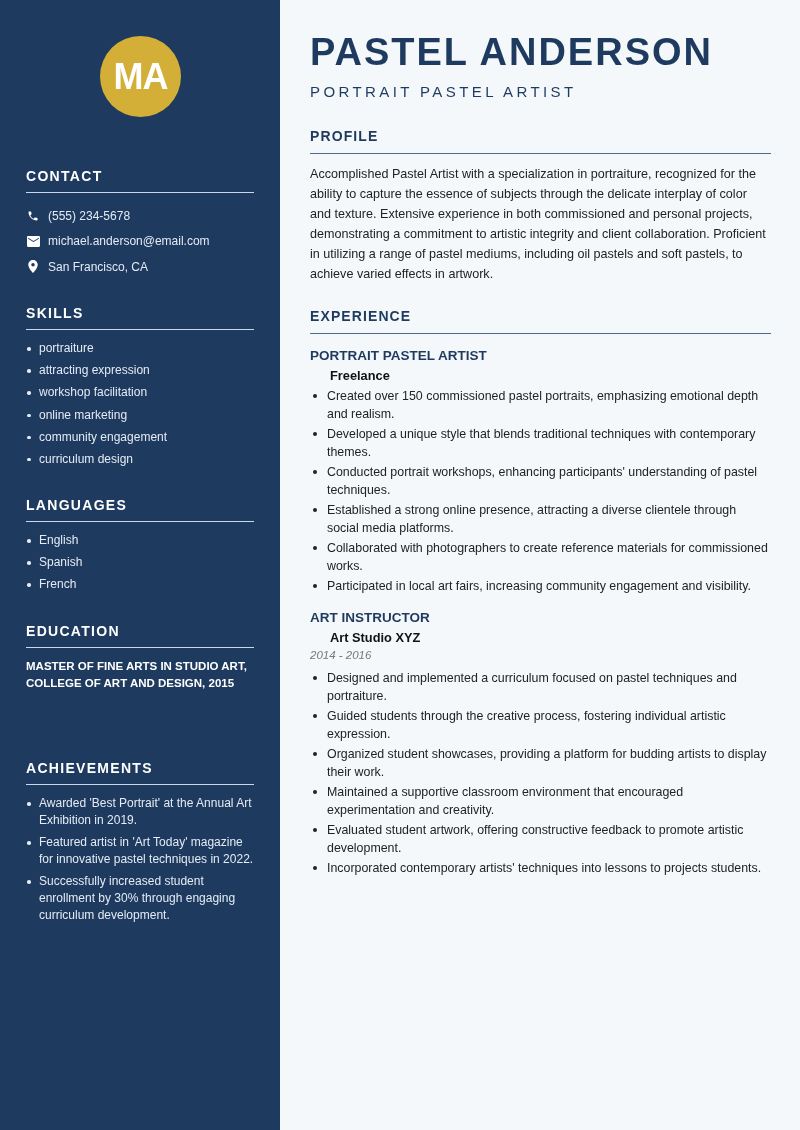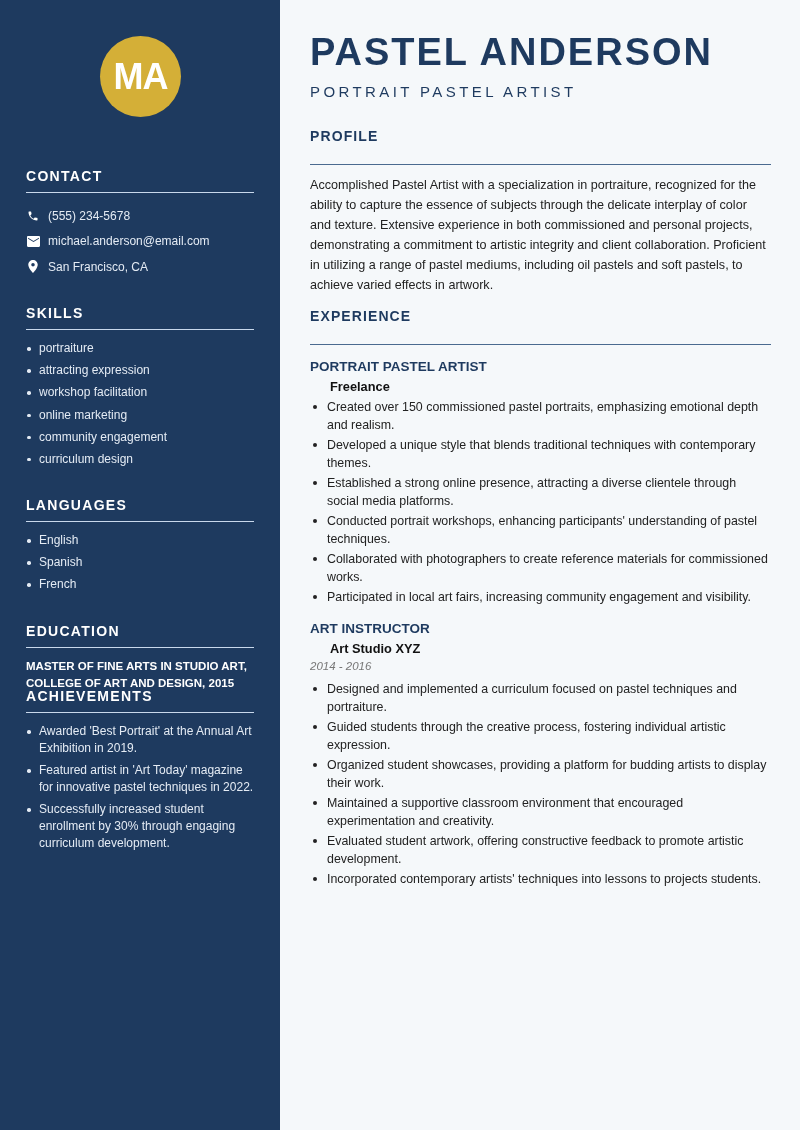--- a/index.html
+++ b/index.html
@@ -98,21 +98,21 @@
       letter-spacing: 3.4px;
       color: #1e3a5f;
       white-space: nowrap;
     }
     .main-section { position: absolute; left: 0; width: 461px; }
     .main-title {
       font-size: 14px;
       font-weight: bold;
       letter-spacing: 1.1px;
       color: #1e3a5f;
-      padding-bottom: 20px;
+      padding-bottom: 9px;
       border-bottom: 1.5px solid #4a6a8f;
       margin-bottom: 10px;
     }
     .profile-text {
       font-size: 12.6px;
       line-height: 20px;
       color: #222;
     }
     .job-title {
       font-size: 13.5px;
@@ -206,21 +206,21 @@
       <li>Spanish</li>
       <li>French</li>
     </ul>
   </section>
 
   <section class="side-section" style="top:623px;">
     <h2 class="side-title">EDUCATION</h2>
     <p class="edu-text">MASTER OF FINE ARTS IN STUDIO ART, COLLEGE OF ART AND DESIGN, 2015</p>
   </section>
 
-  <section class="side-section" style="top:688px;">
+  <section class="side-section" style="top:760px;">
     <h2 class="side-title">ACHIEVEMENTS</h2>
     <ul class="bullets ach">
       <li>Awarded 'Best Portrait' at the Annual Art Exhibition in 2019.</li>
       <li>Featured artist in 'Art Today' magazine for innovative pastel techniques in 2022.</li>
       <li>Successfully increased student enrollment by 30% through engaging curriculum development.</li>
     </ul>
   </section>
 </aside>
 
 <main class="main">
@@ -234,22 +234,22 @@
 
   <section class="main-section" style="top:308px;">
     <h2 class="main-title">EXPERIENCE</h2>
 
     <div class="job" style="margin-top:14px;">
       <div class="job-title">PORTRAIT PASTEL ARTIST</div>
       <div class="company">Freelance</div>
       <ul class="job-bullets">
         <li>Created over 150 commissioned pastel portraits, emphasizing emotional depth and realism.</li>
         <li>Developed a unique style that blends traditional techniques with contemporary themes.</li>
+        <li>Conducted portrait workshops, enhancing participants' understanding of pastel techniques.</li>
         <li>Established a strong online presence, attracting a diverse clientele through social media platforms.</li>
-        <li>Conducted portrait workshops, enhancing participants' understanding of pastel techniques.</li>
         <li>Collaborated with photographers to create reference materials for commissioned works.</li>
         <li>Participated in local art fairs, increasing community engagement and visibility.</li>
       </ul>
     </div>
 
     <div class="job" style="margin-top:15px;">
       <div class="job-title">ART INSTRUCTOR</div>
       <div class="company">Art Studio XYZ</div>
       <div class="dates">2014 - 2016</div>
       <ul class="job-bullets">

